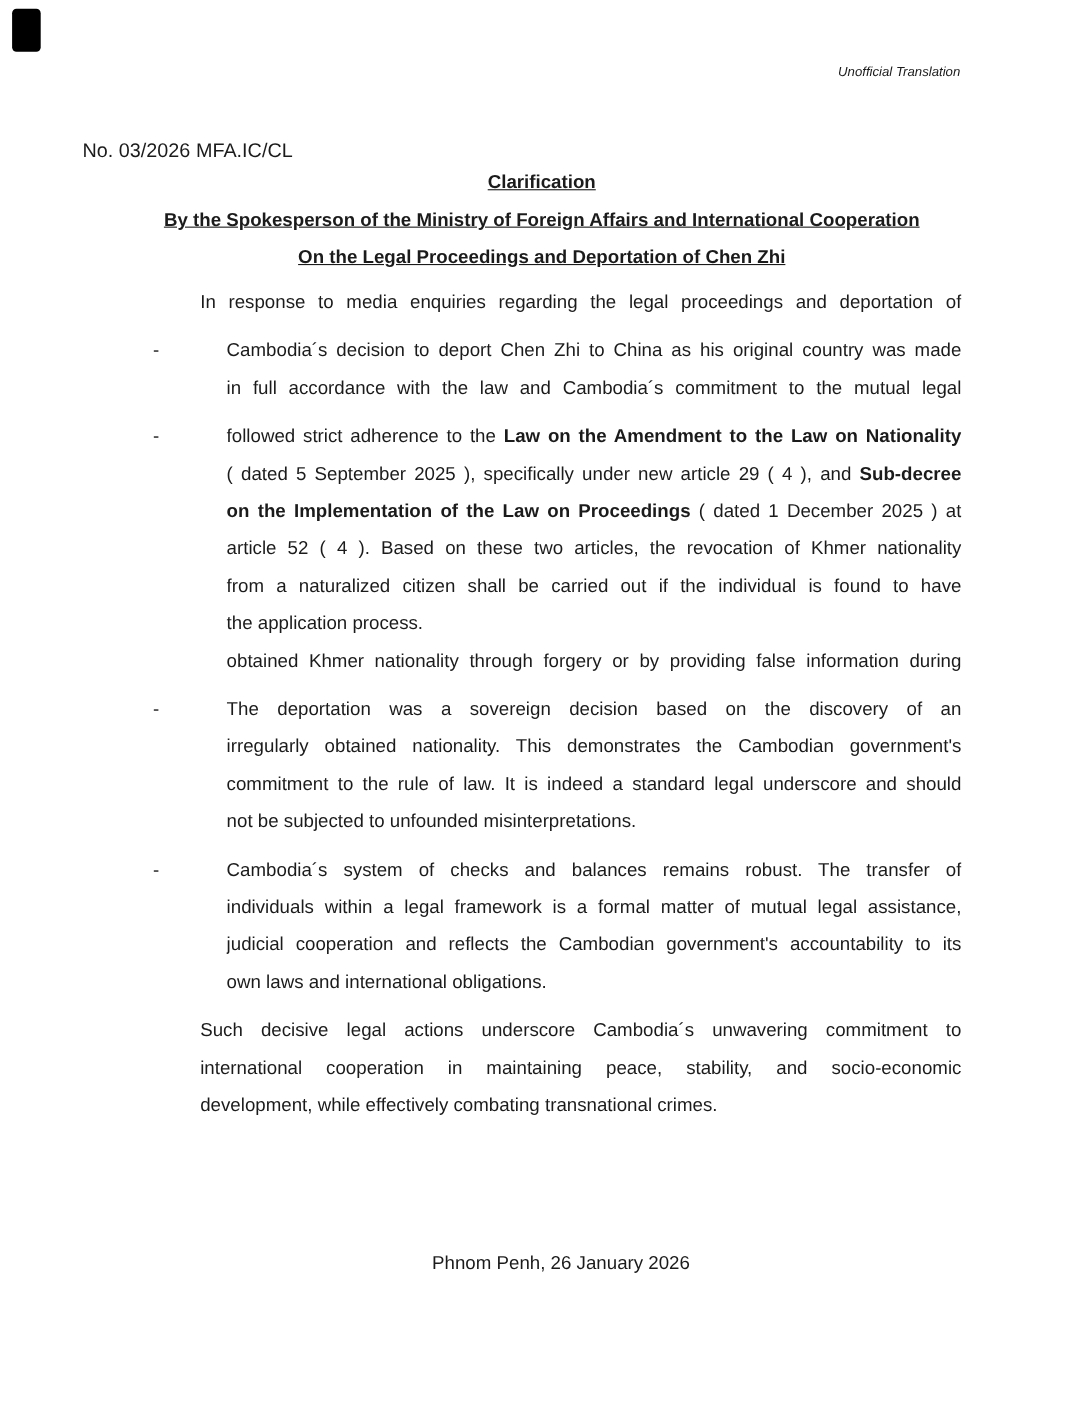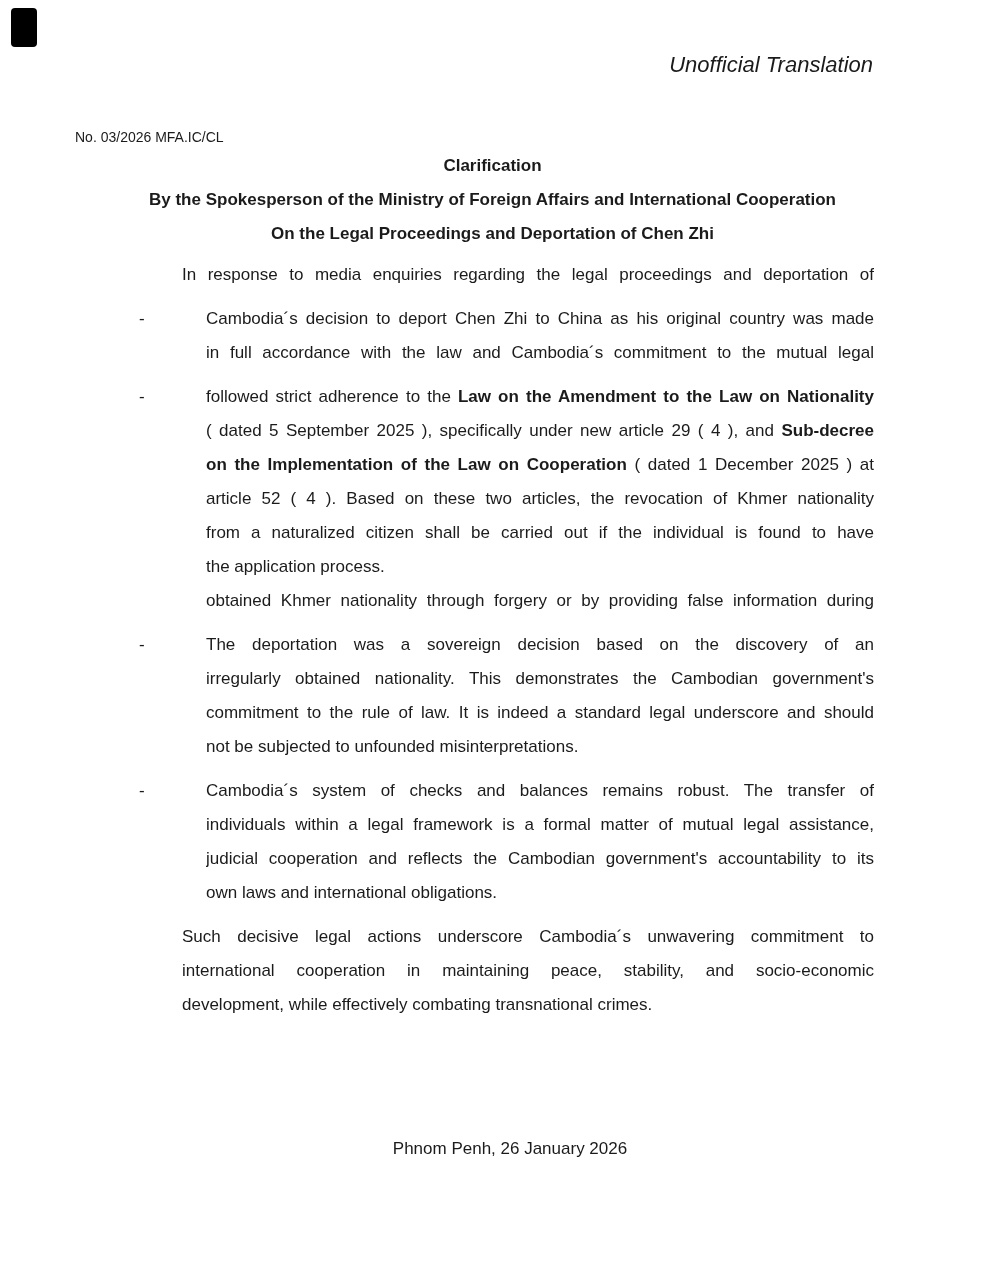--- a/index.html
+++ b/index.html
@@ -26,37 +26,37 @@
     position: absolute;
     left: 11px; top: 8px;
     width: 26px; height: 39px;
     background: var(--redaction-mark);
     border-radius: 4px;
   }
   .annotation {
     position: absolute;
     top: 54px; right: 112px;
     font-style: italic;
-    font-size: 22px;
+    font-size: 12px;
     line-height: 22px;
   }
   .refno {
     position: absolute;
     top: 126px; left: 75px;
-    font-size: 14px;
+    font-size: 18px;
     line-height: 22px;
   }
   .titles {
     position: absolute;
     top: 149px; left: 0;
     width: 985px;
     text-align: center;
     font-weight: bold;
   }
-  .titles .tline { line-height: 34px; }
+  .titles .tline { line-height: 34px; text-decoration: underline; }
   .doc-body {
     position: absolute;
     top: 258px; left: 146px;
     width: 728px;
   }
   .block { margin: 0 0 10px 0; }
   .block.bullet { display: flex; }
   .marker {
     width: 31px;
     margin-left: -7px;
@@ -105,21 +105,21 @@
         <div class="btext">
           <div class="line jl"><span>Cambodia´s decision to deport Chen Zhi to China as his original country was made</span></div>
           <div class="line jl"><span>in full accordance with the law and Cambodia´s commitment to the mutual legal</span></div>
         </div>
       </div>
       <div class="block bullet">
         <span class="marker">-</span>
         <div class="btext">
           <div class="line jl"><span>followed strict adherence to the </span><span class="b">Law on the Amendment to the Law on Nationality</span></div>
           <div class="line jl"><span>( dated 5 September 2025 ), specifically under new article 29 ( 4 ), and </span><span class="b">Sub-decree</span></div>
-          <div class="line jl"><span class="b">on the Implementation of the Law on Cooperation</span><span> ( dated 1 December 2025 ) at</span></div>
+          <div class="line jl"><span class="b">on the Implementation of the Law on Proceedings</span><span> ( dated 1 December 2025 ) at</span></div>
           <div class="line jl"><span>article 52 ( 4 ). Based on these two articles, the revocation of Khmer nationality</span></div>
           <div class="line jl"><span>from a naturalized citizen shall be carried out if the individual is found to have</span></div>
           <div class="line"><span>the application process.</span></div>
           <div class="line jl"><span>obtained Khmer nationality through forgery or by providing false information during</span></div>
         </div>
       </div>
       <div class="block bullet">
         <span class="marker">-</span>
         <div class="btext">
           <div class="line jl"><span>The deportation was a sovereign decision based on the discovery of an</span></div>

